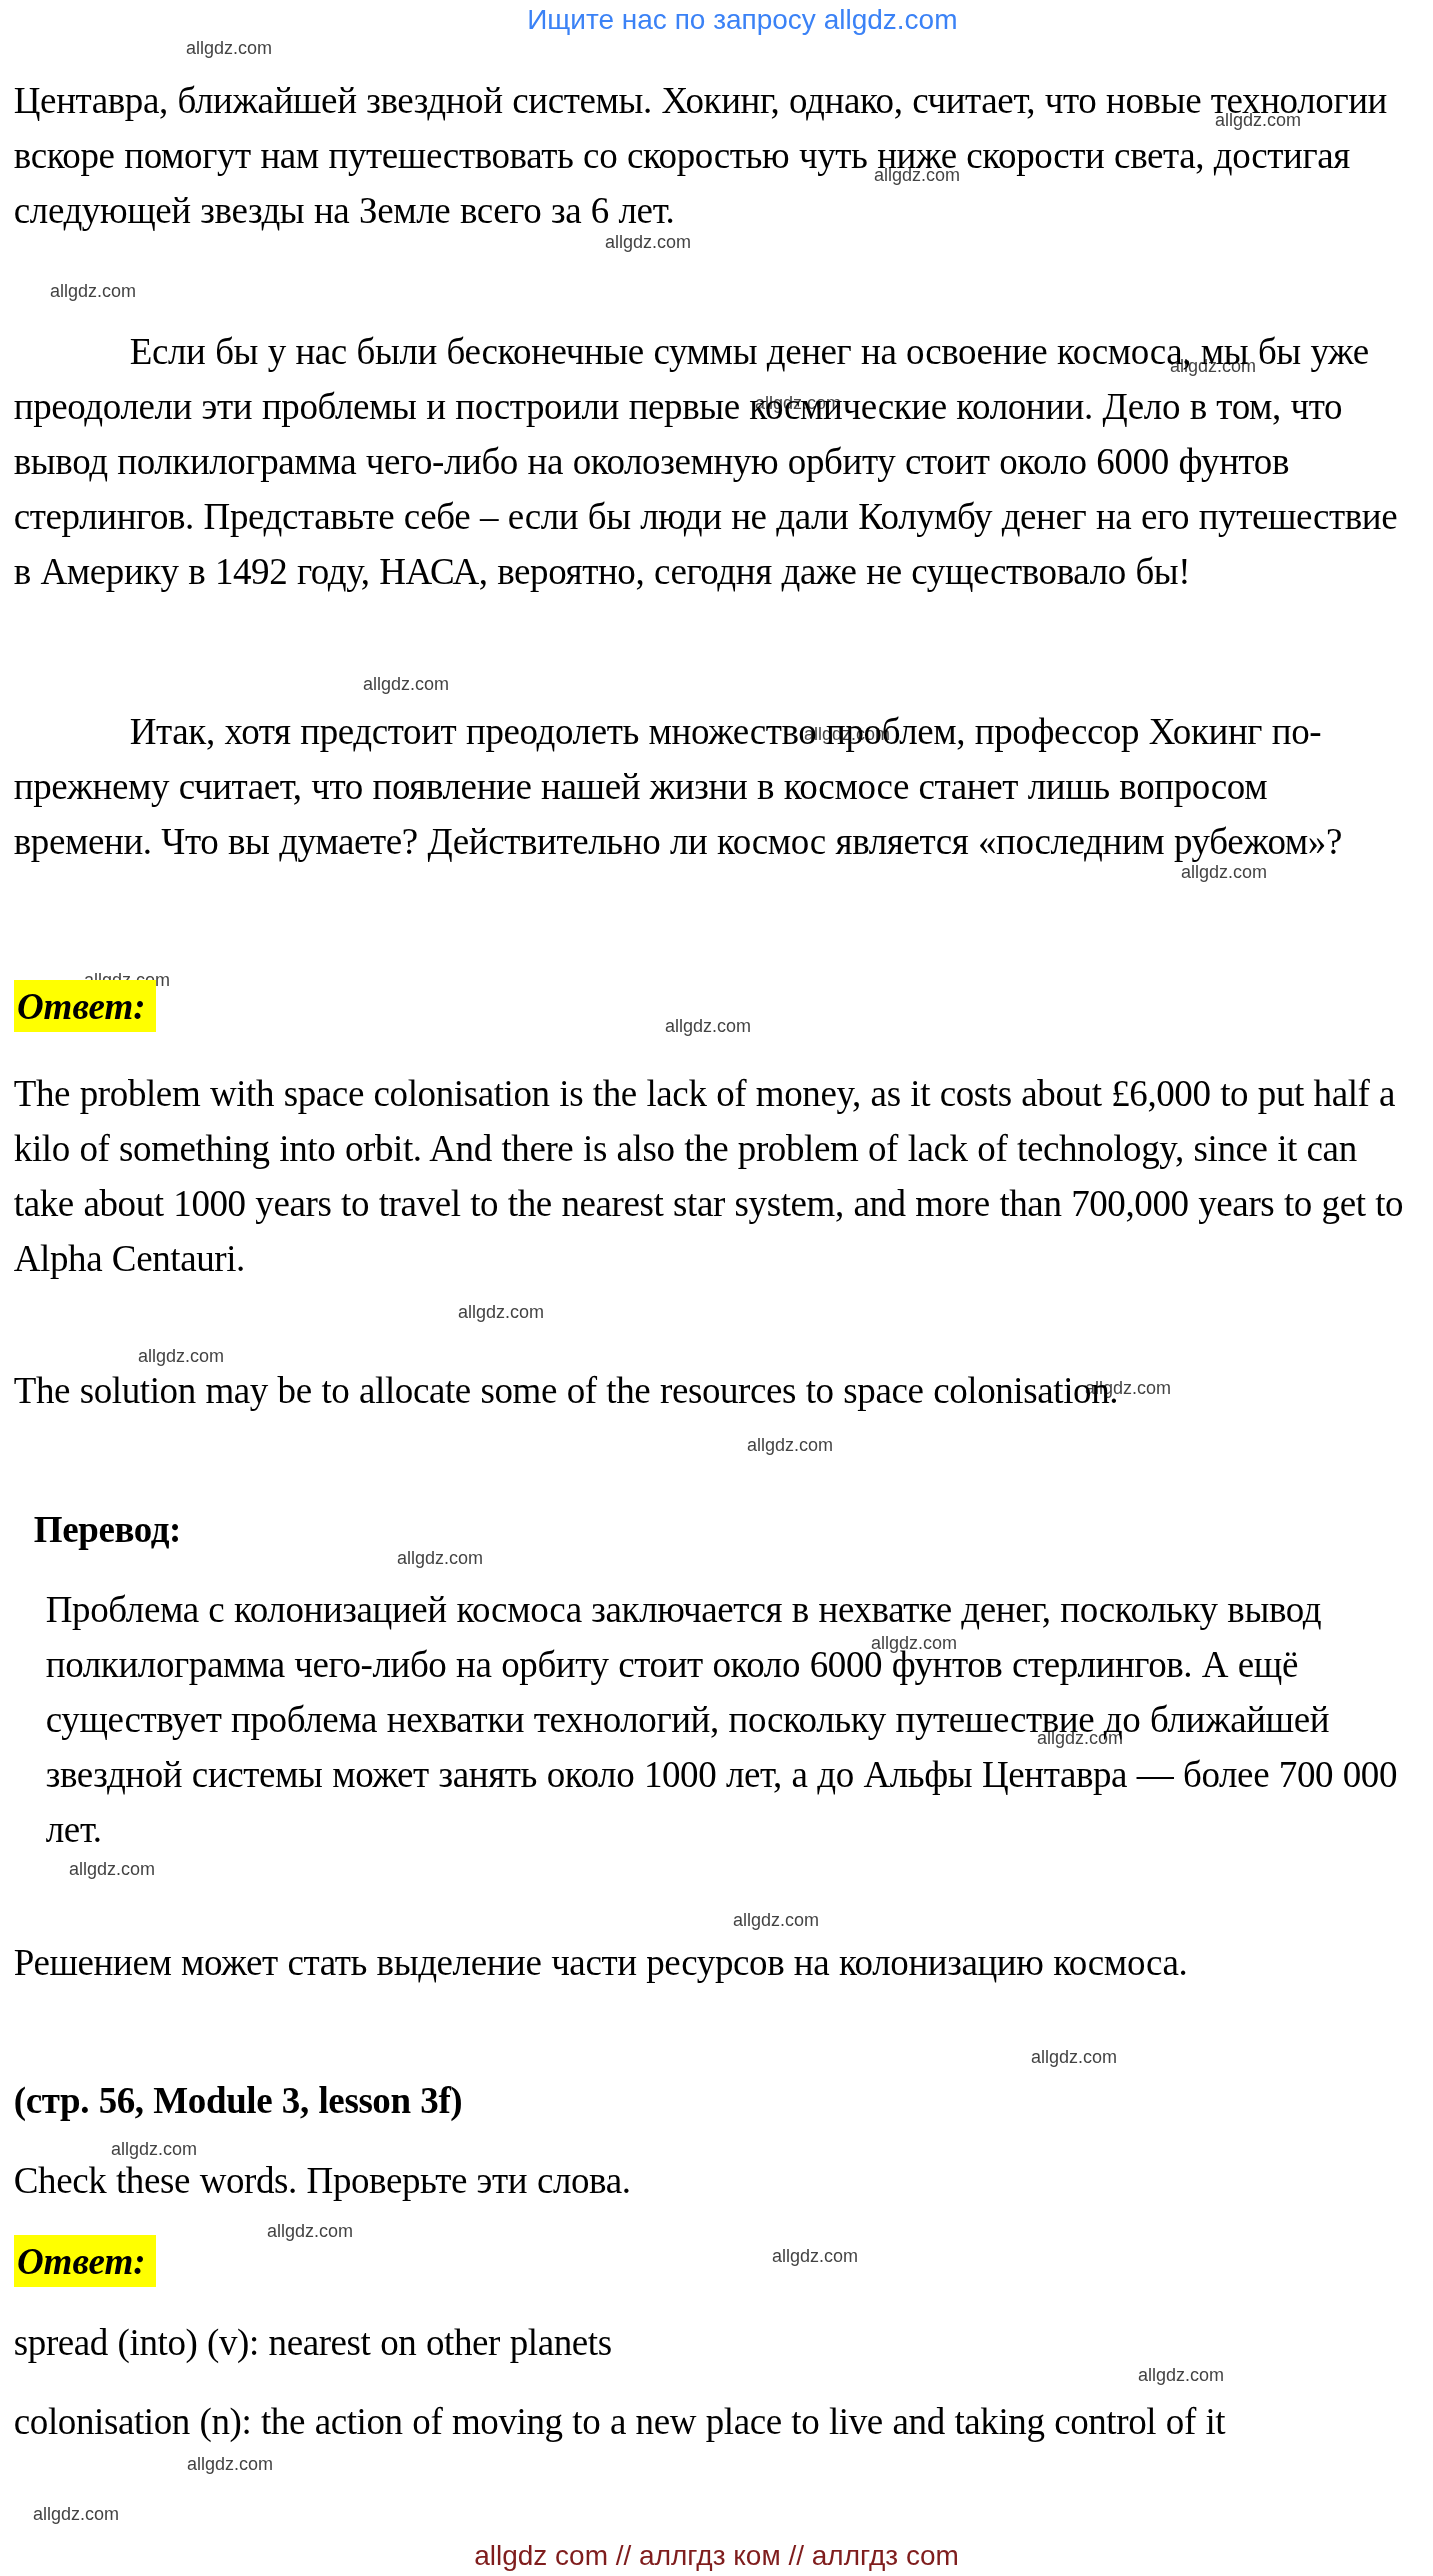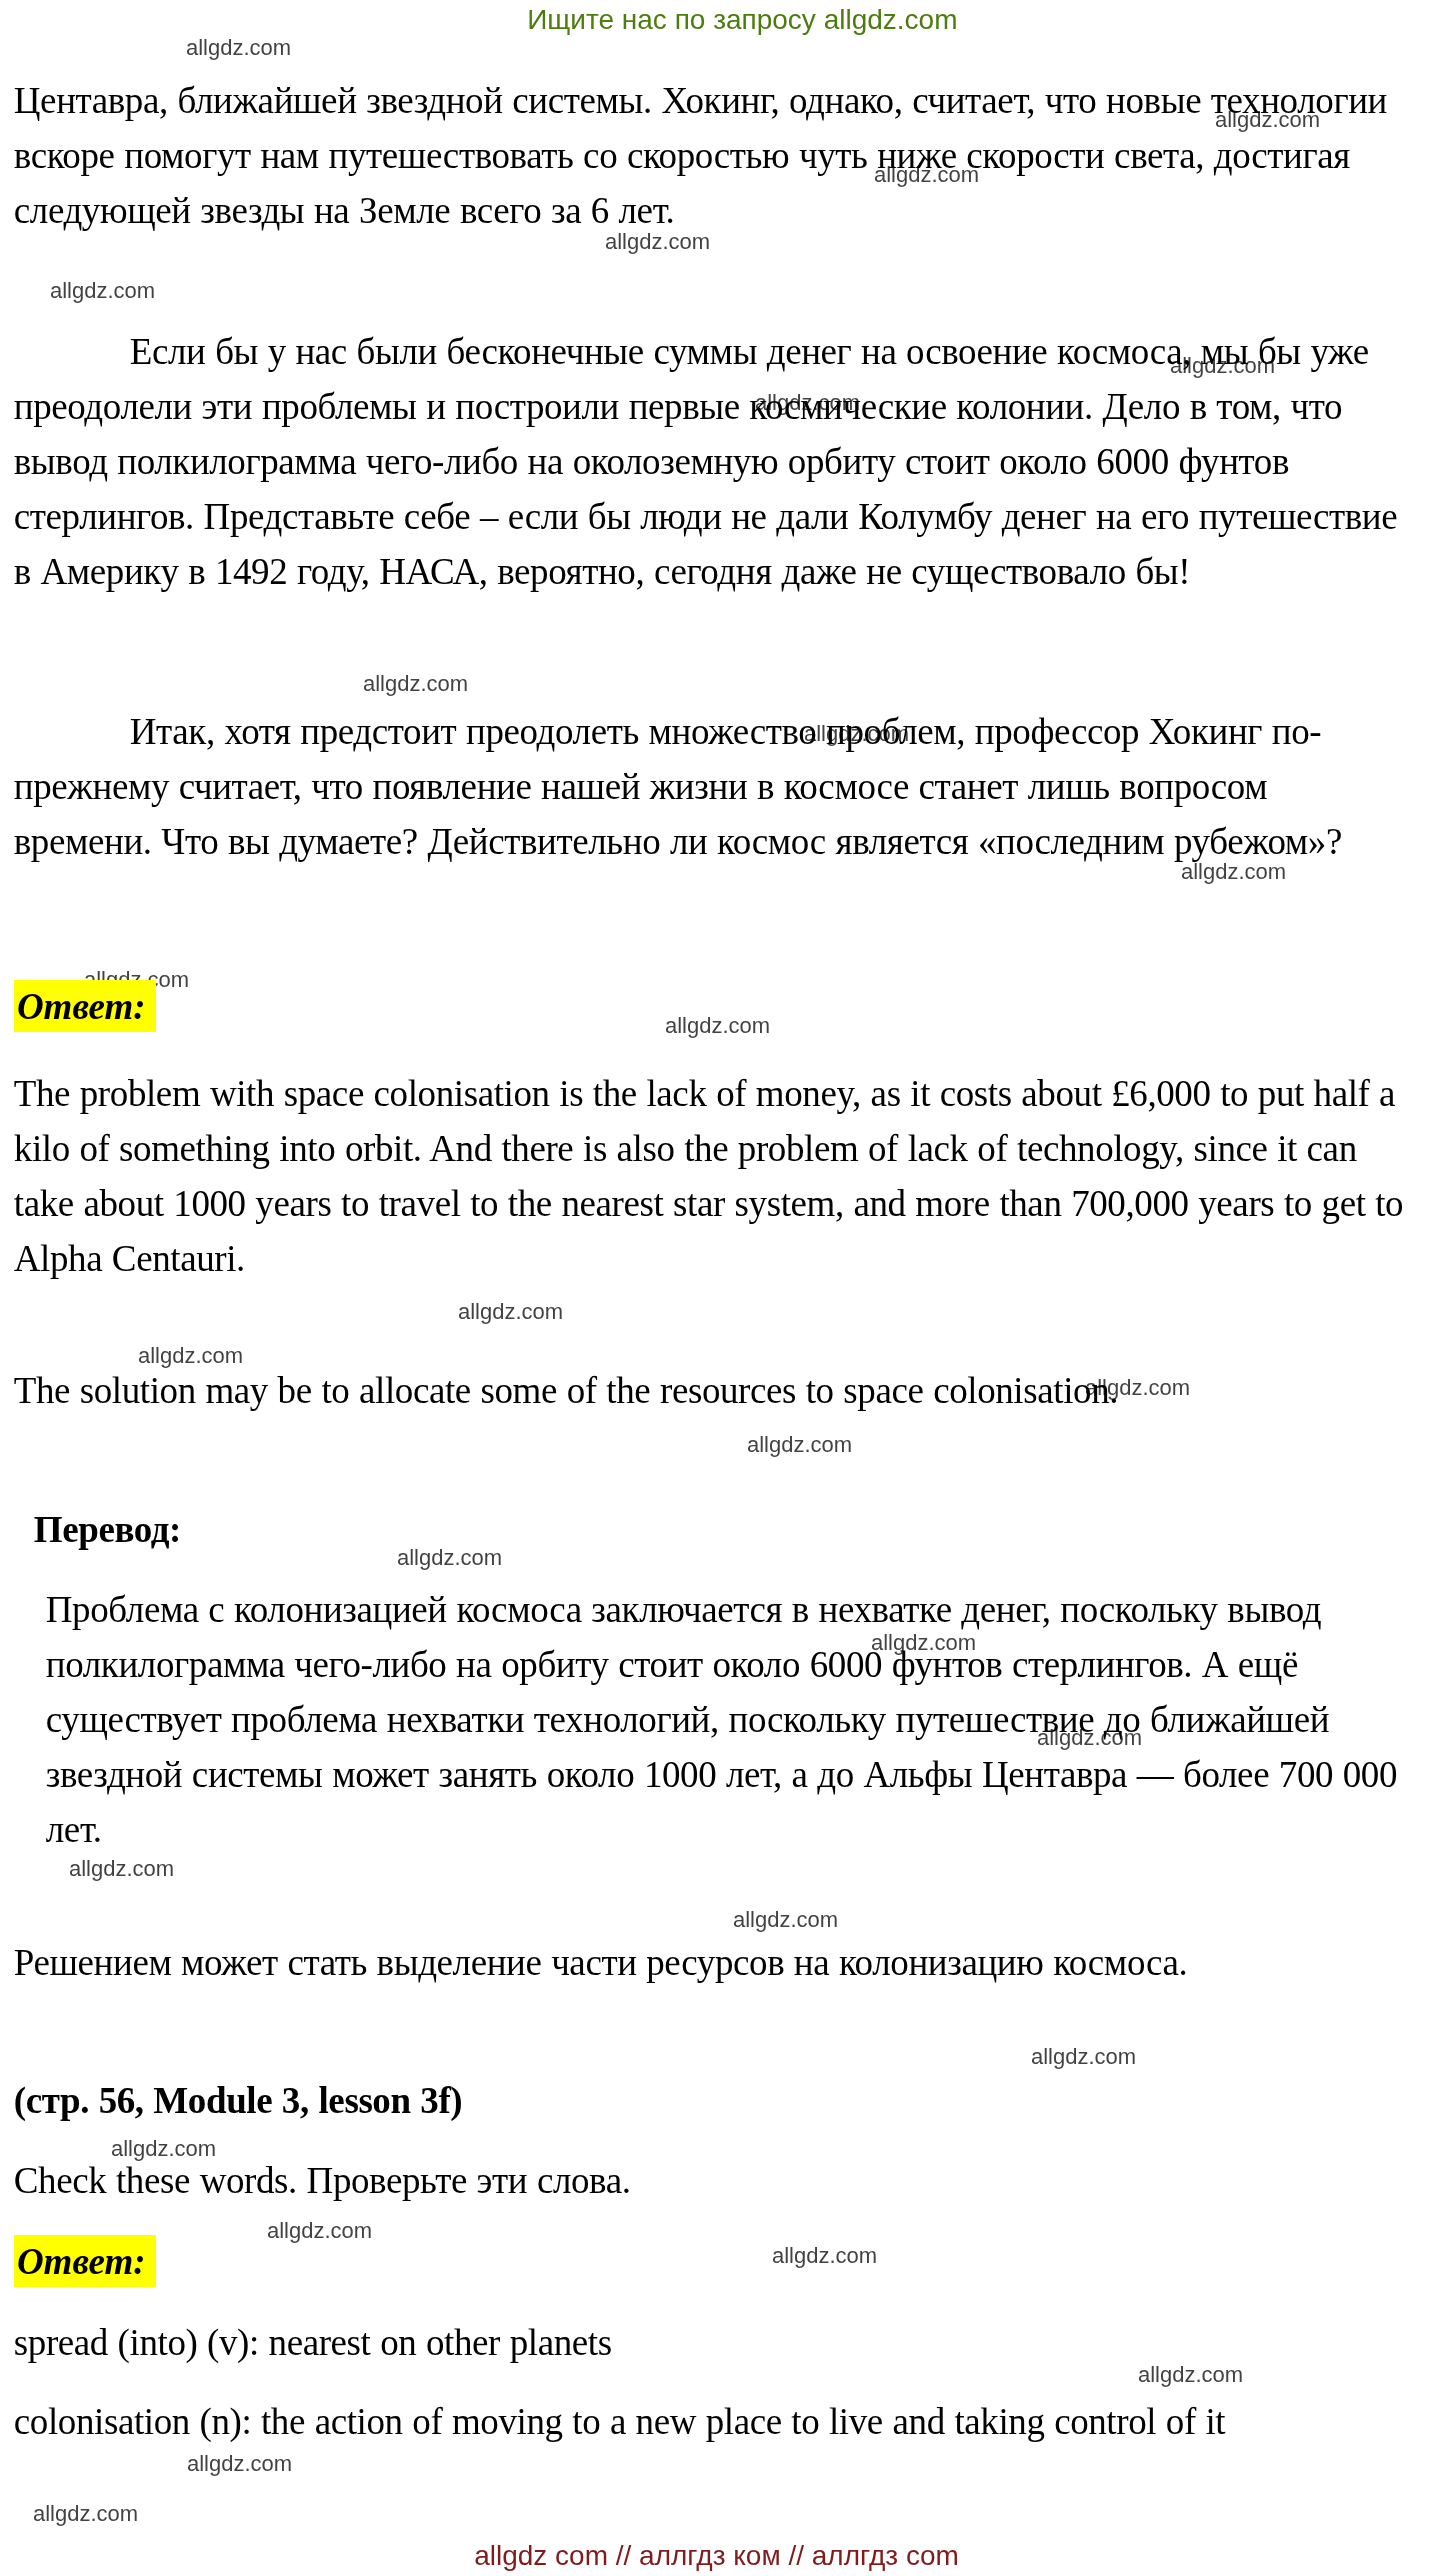--- a/index.html
+++ b/index.html
@@ -31,30 +31,30 @@
   .toptext {
     font-family: "Liberation Sans", sans-serif;
     font-size: 28px; line-height: 34px;
     white-space: nowrap;
   }
   #green-header { top: 3.1px; left: 50%; transform: translateX(-44%); color: #2fc52f; }
   #purple-footer { top: 2539px; left: 50%; transform: translateX(-50%); color: #5e1b9a; }
   .wm {
     position: absolute;
     font-family: "Liberation Sans", sans-serif;
-    font-size: 22px; line-height: 26px;
+    font-size: 18px; line-height: 26px;
     color: #333333;
     opacity: 0.92;
     white-space: nowrap;
   }
 </style>
 </head>
 <body>
 
-<div class="abs toptext" id="green-header" style="color: #4d7c0f;">Ищите нас по запросу allgdz.com</div>
+<div class="abs toptext" id="green-header" style="color: #3b82f6;">Ищите нас по запросу allgdz.com</div>
 
 <div class="abs" id="watermark-layer" style="left:0; top:0; width:100%; height:100%;">
     <span class="wm" style="left: 186px; top: 35px; color: rgb(51, 51, 51);">allgdz.com</span>
     <span class="wm" style="left: 1215px; top: 107px; color: rgb(51, 51, 51);">allgdz.com</span>
     <span class="wm" style="left: 874px; top: 162px; color: rgb(51, 51, 51);">allgdz.com</span>
     <span class="wm" style="left: 605px; top: 229px; color: rgb(51, 51, 51);">allgdz.com</span>
     <span class="wm" style="left: 50px; top: 278px; color: rgb(51, 51, 51);">allgdz.com</span>
     <span class="wm" style="left: 1170px; top: 353px; color: rgb(51, 51, 51);">allgdz.com</span>
     <span class="wm" style="left: 755px; top: 390px; color: rgb(51, 51, 51);">allgdz.com</span>
     <span class="wm" style="left: 363px; top: 671px; color: rgb(51, 51, 51);">allgdz.com</span>

